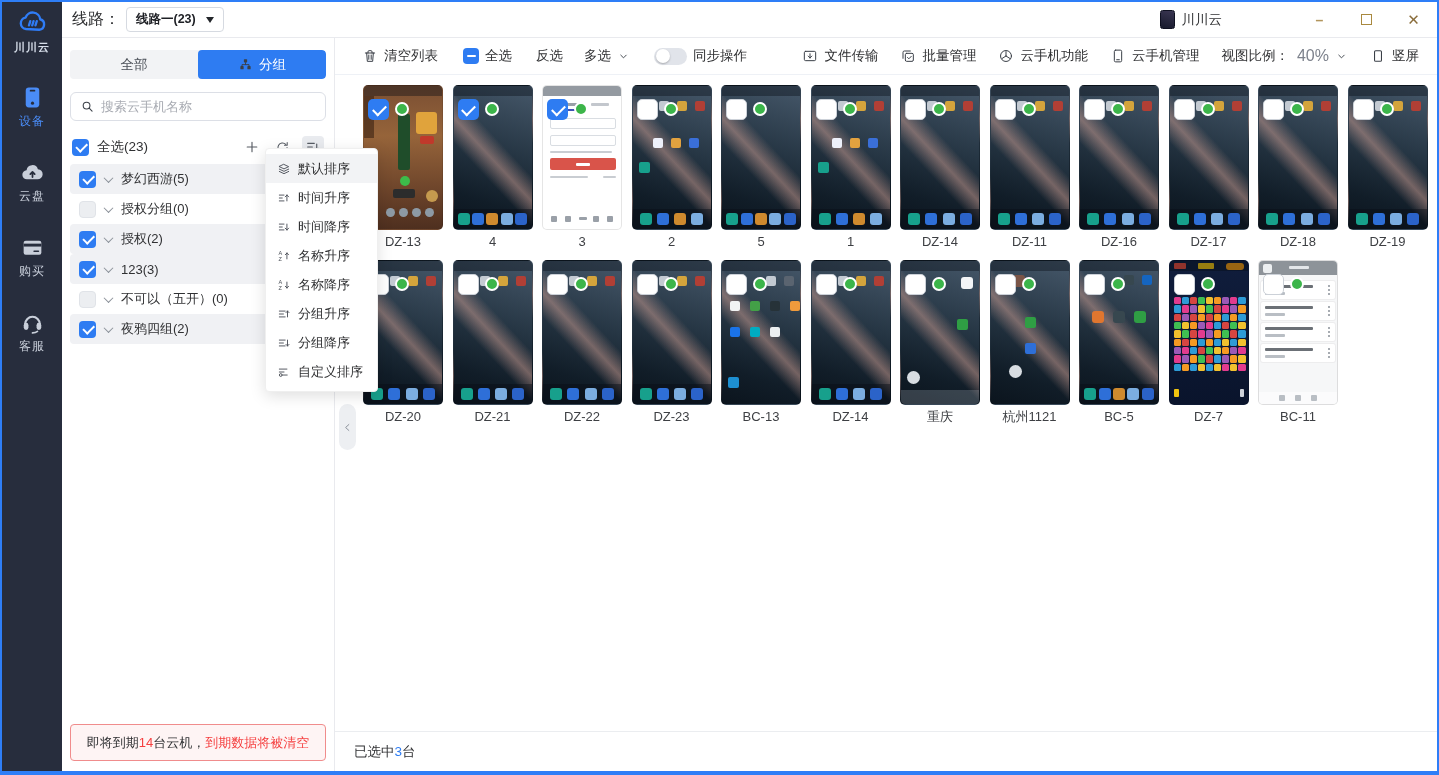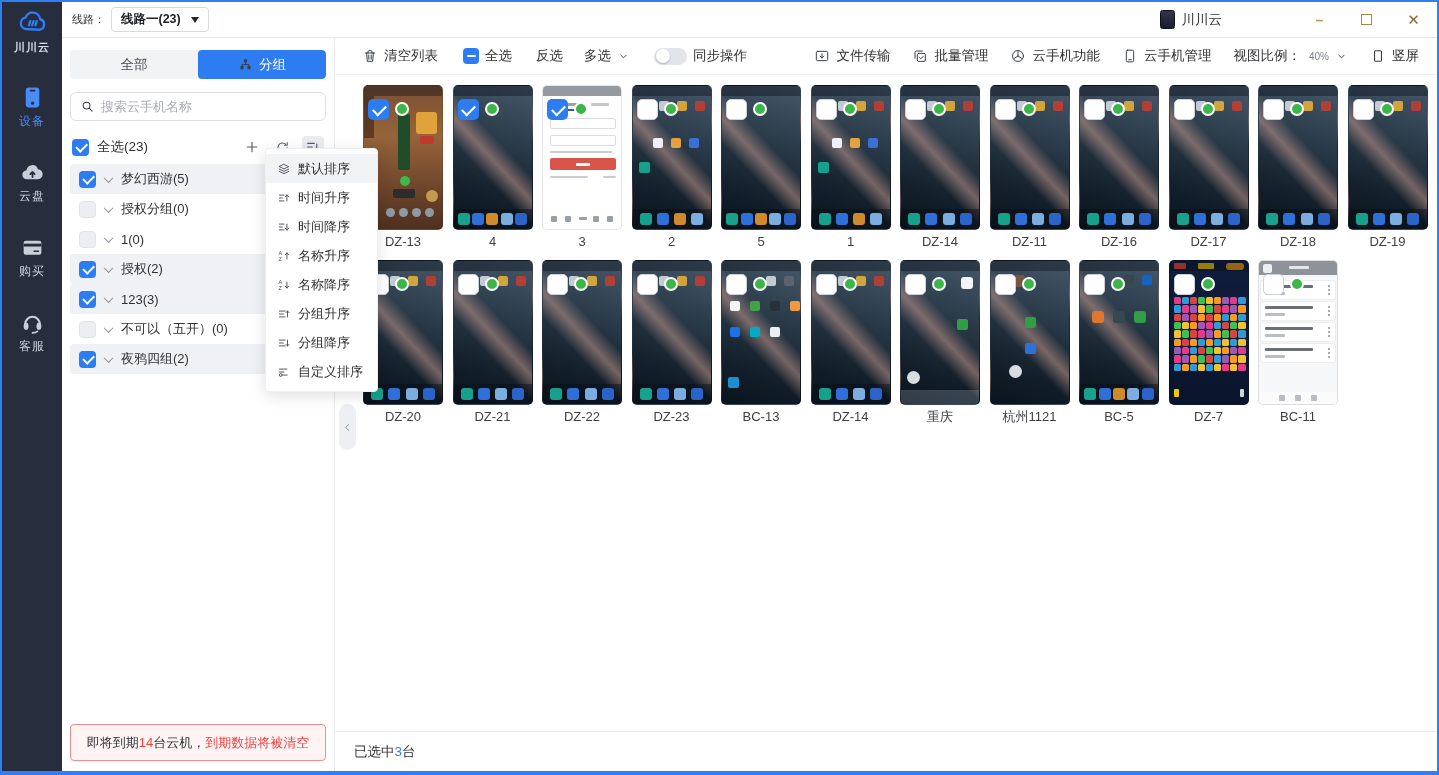--- a/index.html
+++ b/index.html
@@ -9,21 +9,21 @@
 
 .rail{position:absolute;left:0;top:0;bottom:0;width:60px;background:#272d3d;z-index:6;display:flex;flex-direction:column;align-items:center}
 .logo{margin-top:6px;display:flex;flex-direction:column;align-items:center;color:#2f7cf6}
 .logo .ltxt{color:#d7deea;font-size:11px;font-weight:bold;letter-spacing:1px;margin-top:-2px}
 .nav-item{display:flex;flex-direction:column;align-items:center;gap:3px;margin-top:30px;color:#c9cfda;font-size:12px;cursor:pointer}
 .nav-item.active{color:#4a8cf7}
 .nav-item .nlabel{letter-spacing:1px}
 
 
 .topbar{position:absolute;left:60px;right:0;top:0;height:36px;background:#fff;border-bottom:1px solid #e9eaee;display:flex;align-items:center;z-index:5}
-.line-label{margin-left:10px;font-size:11px;color:#303133}
+.line-label{margin-left:10px;font-size:16px;color:#303133}
 .line-select{margin-left:6px;width:98px;height:25px;border:1px solid #d6dae1;border-radius:4px;display:flex;align-items:center;justify-content:space-between;padding:0 9px;font-size:12.5px;font-weight:bold;color:#1d1f24;cursor:pointer;background:#fff}
 .caret{width:0;height:0;border-left:4.5px solid transparent;border-right:4.5px solid transparent;border-top:6px solid #23262b}
 .tb-right{margin-left:auto;display:flex;align-items:center}
 .app-chip{width:15px;height:19px;border-radius:2.5px;background:linear-gradient(200deg,#3a3652,#16192b);border:1px solid #0e1020}
 .app-title{font-size:13.5px;color:#303133;margin:0 8px 0 7px}
 .win-btns{display:flex;align-items:center;margin-left:66px}
 .wbtn{width:47px;height:36px;display:flex;align-items:center;justify-content:center;cursor:pointer;font-size:14px}
 .wbtn.min{color:#b2955c;font-weight:bold}
 .wbtn.max span{width:11px;height:11px;border:1.6px solid #a9893f;display:block}
 .wbtn.close{color:#8a6d3b;font-size:15px}
@@ -55,21 +55,21 @@
 
 .main{position:absolute;left:333px;top:36px;right:0;bottom:0;background:#fff}
 .toolbar{height:37px;display:flex;align-items:center;padding:0 18px 0 27px;border-bottom:1px solid #eef1f6;font-size:13.5px;color:#303133}
 .titem{display:flex;align-items:center;gap:6px;cursor:pointer;white-space:nowrap}
 .tl{margin-right:25px}
 .minusbox{width:16px;height:16px;border-radius:4px;background:#2e7cf2;position:relative}
 .minusbox::after{content:"";position:absolute;left:3.5px;top:7px;width:9px;height:2.2px;background:#fff;border-radius:1px}
 .toggle{width:33px;height:17px;border-radius:9px;background:#e1e4ea;position:relative;cursor:pointer}
 .toggle::after{content:"";position:absolute;left:1.5px;top:1.5px;width:14px;height:14px;border-radius:50%;background:#fff;box-shadow:0 1px 2px rgba(0,0,0,.25)}
 .tb-rgroup{margin-left:auto;display:flex;align-items:center;gap:22px}
-.ratio-val{color:#7d828c;font-size:10px;margin-left:2px}
+.ratio-val{color:#7d828c;font-size:16px;margin-left:2px}
 .icn{color:#3a3f47;display:flex}
 
 
 .grid{position:absolute;left:0;right:0;top:38px;bottom:40px;padding:9px 0 0 28px;display:flex;flex-wrap:wrap;gap:9px 9.5px;align-content:flex-start;overflow:hidden}
 .card{width:80px;cursor:pointer}
 .screen{position:relative;width:80px;height:145px;border-radius:5px;overflow:hidden;border:1px solid rgba(0,0,0,.10)}
 .cname{height:21px;line-height:23px;text-align:center;font-size:13px;color:#3d3f43}
 .sbar{position:absolute;left:0;top:0;right:0;height:10px;background:rgba(6,11,18,.38);z-index:1}
 .chk{position:absolute;left:4px;top:13px;width:21px;height:21px;border-radius:5px;z-index:3}
 .chk.on{background:#2e7cf2}
@@ -222,25 +222,20 @@
     <div class="groups">
         <div class="grow on">
           <span class="cbox on"></span>
           <span class="gchev"></span>
           <span>梦幻西游(5)</span>
         </div>
         <div class="grow">
           <span class="cbox off"></span>
           <span class="gchev"></span>
           <span>授权分组(0)</span>
-        </div>
-        <div class="grow">
-          <span class="cbox off"></span>
-          <span class="gchev"></span>
-          <span>1(0)</span>
         </div>
         <div class="grow on">
           <span class="cbox on"></span>
           <span class="gchev"></span>
           <span>授权(2)</span>
         </div>
         <div class="grow on">
           <span class="cbox on"></span>
           <span class="gchev"></span>
           <span>123(3)</span>

